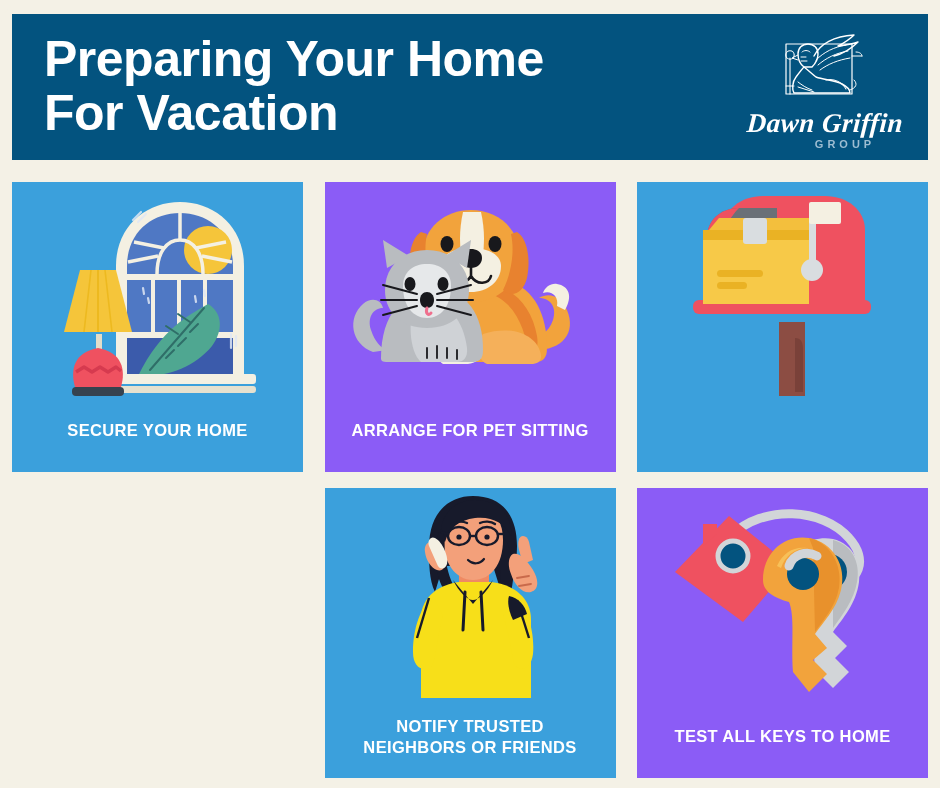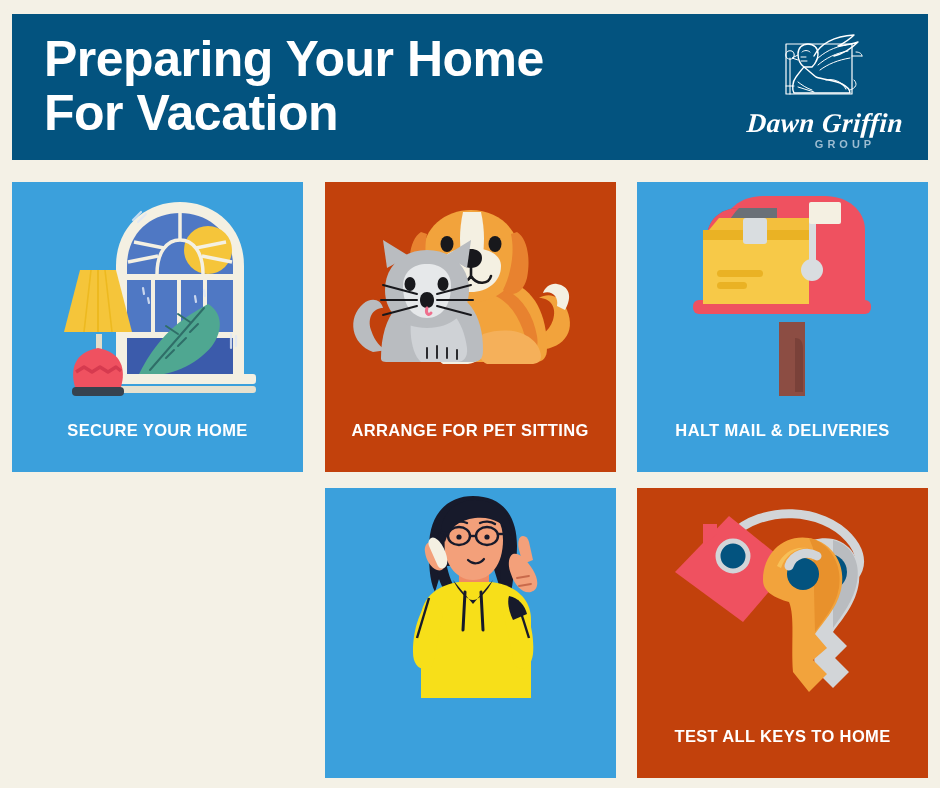--- a/index.html
+++ b/index.html
@@ -105,21 +105,21 @@
   }
   .card {
     position: relative;
     overflow: hidden;
     display: flex;
     flex-direction: column;
     align-items: center;
     justify-content: flex-start;
   }
   .card.bg-lightblue { background: #3ba0dc; }
-  .card.bg-navy      { background: #c2410c; }
+  .card.bg-navy      { background: #8b5cf6; }
 
   .card-art {
     position: relative;
     width: 100%;
     height: 228px;
     flex: 0 0 228px;
   }
   .card-art svg { display: block; width: 100%; height: 100%; }
 
   .card-label {
@@ -358,21 +358,20 @@
           <rect x="106" y="36" width="24" height="26" rx="3" fill="#d9dde0"></rect>
 
           <rect x="80" y="88" width="46" height="7" rx="3.5" fill="#eab224"></rect>
           <rect x="80" y="100" width="30" height="7" rx="3.5" fill="#eab224"></rect>
 
           <rect x="172" y="30" width="7" height="58" rx="3" fill="#d9dde0"></rect>
           <circle cx="175" cy="88" r="11" fill="#d9dde0"></circle>
           <rect x="172" y="20" width="32" height="22" rx="2" fill="#f4f0e2"></rect>
         </svg>
       </div>
-      <div class="card-label">HALT MAIL &amp; DELIVERIES</div>
     </div>
 
 
     <div class="card c5 bg-lightblue">
       <div class="card-art">
         <svg viewBox="0 0 291 228" xmlns="http://www.w3.org/2000/svg">
 
           <path d="M104 60 C104 24 124 8 148 8 C176 8 192 26 192 58 C192 80 186 100 178 110 L168 78 L118 78 L110 104 C104 92 104 74 104 60 Z" fill="#171a2b"></path>
           <path d="M166 40 C182 46 190 66 188 92 C186 112 178 122 170 124 C178 104 178 72 166 54 Z" fill="#171a2b"></path>
 
@@ -420,20 +419,22 @@
           <path d="M184 108 C194 110 200 118 202 126 L188 132 C184 124 182 114 184 108 Z" fill="#171a2b"></path>
 
           <path d="M188 66 C184 68 182 76 186 86 C190 98 198 106 206 104 C214 102 214 92 208 82 C202 72 194 64 188 66 Z" fill="#f3a07a"></path>
           <path d="M198 48 C194 48 192 54 194 62 L198 76 L208 72 L204 54 C203 50 201 48 198 48 Z" fill="#f3a07a"></path>
           <g stroke="#c96a4b" stroke-width="1.8" fill="none" stroke-linecap="round">
             <path d="M192 90 L204 88"></path>
             <path d="M194 98 L206 96"></path>
           </g>
         </svg>
       </div>
+      <div class="card-label">NOTIFY TRUSTED
+NEIGHBORS OR FRIENDS</div>
     </div>
 
     <div class="card c6 bg-navy">
       <div class="card-art">
         <svg viewBox="0 0 291 228" xmlns="http://www.w3.org/2000/svg">
 
           <path d="M94 48 C126 16 186 20 212 50 C232 72 222 96 196 96 C178 96 166 86 162 72" fill="none" stroke="#d2d5d8" stroke-width="9" stroke-linecap="round"></path>
 
           <path d="M38 84 L92 28 L154 78 L106 134 Z" fill="#ef5160"></path>
           <path d="M66 58 L66 36 L80 36 L80 46 Z" fill="#ef5160"></path>

